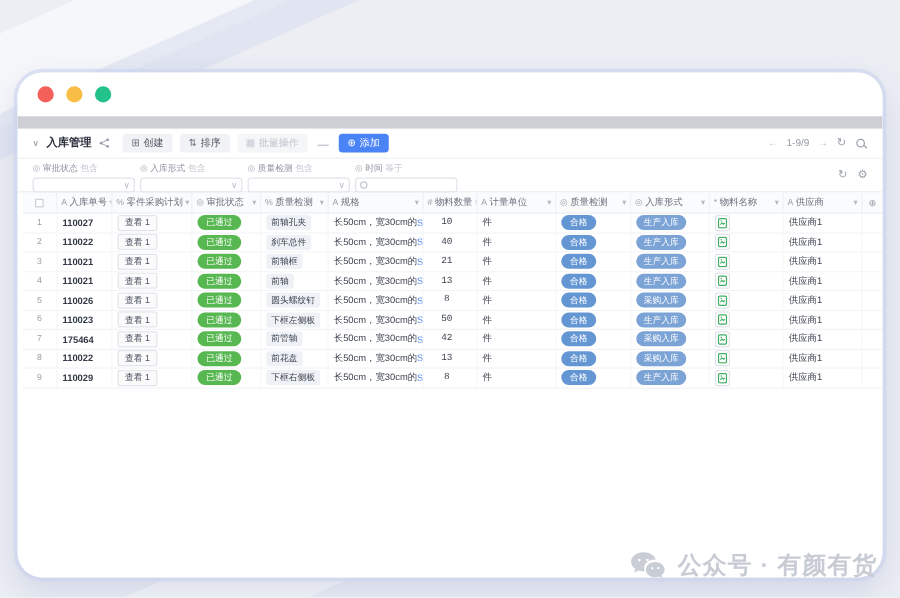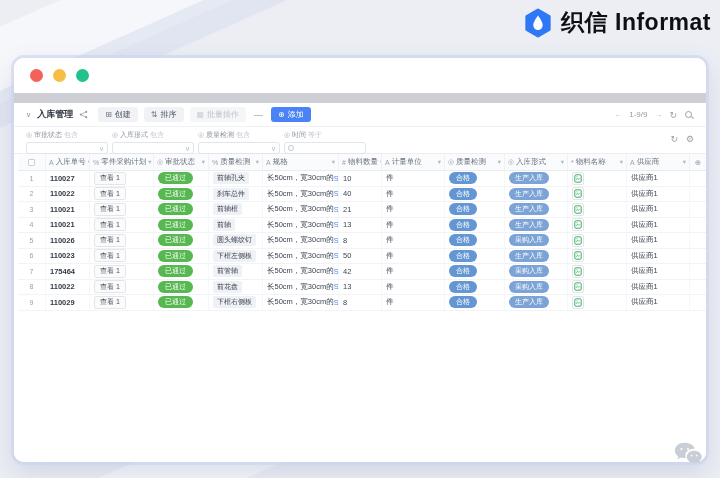--- a/index.html
+++ b/index.html
@@ -10,21 +10,21 @@
   .stripe { position:absolute; pointer-events:none; }
   .stripe.s1 { top:-30px; left:-80px; width:430px; height:70px; background:rgba(255,255,255,.55); transform:rotate(-24deg); }
   .stripe.s2 { top:30px; left:-140px; width:560px; height:34px; background:rgba(219,224,239,.6); transform:rotate(-24deg); }
   .stripe.s3 { bottom:-40px; left:-60px; width:420px; height:60px; background:rgba(255,255,255,.5); transform:rotate(-24deg); }
 
   
   .brand { position:absolute; top:7px; right:9px; display:flex; align-items:center; gap:8px; }
   .brand-text { font-size:23px; font-weight:700; color:#0d0f14; letter-spacing:.5px; }
 
   
-  .window { position:absolute; left:14px; top:58px; width:692px; height:404px; background:#fff; border-radius:10px;
+  .window { position:absolute; left:14px; top:58px; width:692px; height:404px; background:#fff; border-radius:20px;
             box-shadow:0 0 0 3px rgba(203,211,239,.6), 0 10px 26px rgba(90,110,170,.2); overflow:hidden; }
   .titlebar { height:35px; display:flex; align-items:center; padding-left:16px; gap:10px; background:#fff; }
   .dot { width:13px; height:13px; border-radius:50%; }
   .dot.red{background:#f4615a} .dot.yellow{background:#f8bd44} .dot.green{background:#22c28a}
   .chrome-strip { height:10px; background:#cdcfd4; }
   .app { display:flex; flex-direction:column; height:359px; background:#fff; }
 
   
   .toolbar { height:23px; display:flex; align-items:center; padding:0 12px; gap:6px; }
   .tchev { font-size:7px; color:#8a909b; }
@@ -68,47 +68,38 @@
   .checkbox { width:7px; height:7px; border:1px solid #ccd1d9; border-radius:1px; background:#fff; margin:auto; }
   .trow { height:15.5px; border-bottom:1px solid #f2f3f6; font-size:7.5px; color:#3d4350; background:#fff; }
   .cell { display:flex; align-items:center; padding:0 4px; height:100%; border-right:1px solid #f6f7f9; white-space:nowrap; overflow:hidden; }
   .cell.center { justify-content:center; }
   .rownum { color:#9aa0aa; font-size:7px; }
   .order { font-weight:700; color:#333a46; }
   .btn-view { border:1px solid #e2e5ea; background:#fbfbfc; border-radius:2px; padding:0.5px 5px; font-size:7px; color:#4c5260; font-family:inherit; }
   .badge-green { background:#57b750; color:#fff; border-radius:8px; padding:1px 7px; font-size:7px; }
   .tag { background:#eef1f5; border-radius:2px; padding:1px 4px; font-size:7px; color:#3e4450; }
   .spec-hl { color:#4b85f2; }
-  .qty { justify-content:flex-start; padding-right:9px; }
+  .qty { justify-content:center; padding-right:9px;font-family:Liberation Mono, monospace; }
   .badge-qc { background:#6396d3; color:#fff; border-radius:8px; padding:1px 7px; font-size:7px; }
   .badge-mode { background:#7ba3d6; color:#fff; border-radius:8px; padding:1px 6px; font-size:7px; }
   .attach { width:12px; height:13px; border:1px solid #e0e4ea; border-radius:2px; background:#fff; display:flex; align-items:center; justify-content:center; }
   .addcol { justify-content:center; color:#9aa0aa; }
 
   
   .watermark { position:absolute; right:18px; bottom:13px; display:flex; align-items:center; gap:10px; }
   .watermark-text { font-size:19px; font-weight:600; letter-spacing:1px; color:#c7cbd4; }
 </style>
 </head>
 <body>
 
 <div class="page">
   <div class="stripe s1"></div>
   <div class="stripe s2"></div>
   <div class="stripe s3"></div>
 
-  <div class="brand">
-    <span style="display:flex;">
-      <svg width="30" height="30" viewBox="0 0 32 32">
-        <path d="M16 2 L28 9 V23 L16 30 L4 23 V9 Z" fill="#2e78f6" stroke="#2e78f6" stroke-width="3" stroke-linejoin="round"></path>
-        <path d="M16 8 C19.5 13 21 15.5 21 18.5 a5 5 0 1 1 -10 0 C11 15.5 12.5 13 16 8 Z" fill="#ffffff"></path>
-      </svg>
-    </span>
-    <span class="brand-text">织信 Informat</span>
-  </div>
 
   <div class="window">
     <div class="titlebar">
       <span class="dot red"></span>
       <span class="dot yellow"></span>
       <span class="dot green"></span>
     </div>
     <div class="chrome-strip"></div>
 
     <div class="app">
@@ -689,14 +680,15 @@
     <span style="display:flex;">
       <svg width="28" height="23" viewBox="0 0 34 28">
         <path d="M13 1 C6 1 1 5.2 1 10.3 c0 2.9 1.6 5.4 4.1 7.1 L4 21 l4.2-2.2 c1.5.5 3.1.8 4.8.8 .4 0 .8 0 1.2-.1 -.3-.9-.5-1.8-.5-2.8 0-4.8 4.6-8.6 10.2-8.6 .4 0 .8 0 1.2.1 C24.1 4.1 19.1 1 13 1 Z" fill="#c9cdd5"></path>
         <circle cx="9" cy="8.5" r="1.3" fill="#ffffff"></circle>
           <circle cx="17" cy="8.5" r="1.3" fill="#ffffff"></circle>
         <path d="M24.5 10.5 c-5 0-9 3.3-9 7.4 0 4.1 4 7.4 9 7.4 1.3 0 2.6-.2 3.7-.6 L31.5 26 l-.9-2.9 c1.9-1.3 3.1-3.3 3.1-5.2 0-4.1-4.1-7.4-9.2-7.4 Z" fill="#c9cdd5"></path>
         <circle cx="21.5" cy="16.5" r="1.1" fill="#ffffff"></circle>
           <circle cx="27.5" cy="16.5" r="1.1" fill="#ffffff"></circle>
       </svg>
     </span>
+    <span class="watermark-text">公众号 · 有颜有货</span>
   </div>
 </div>
 
 </body></html>

